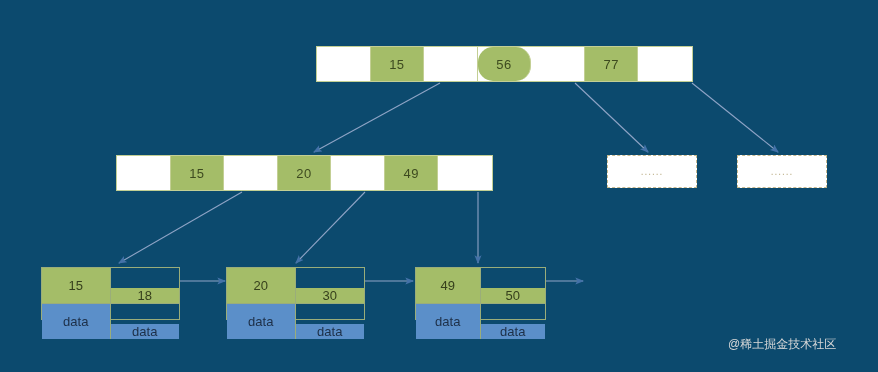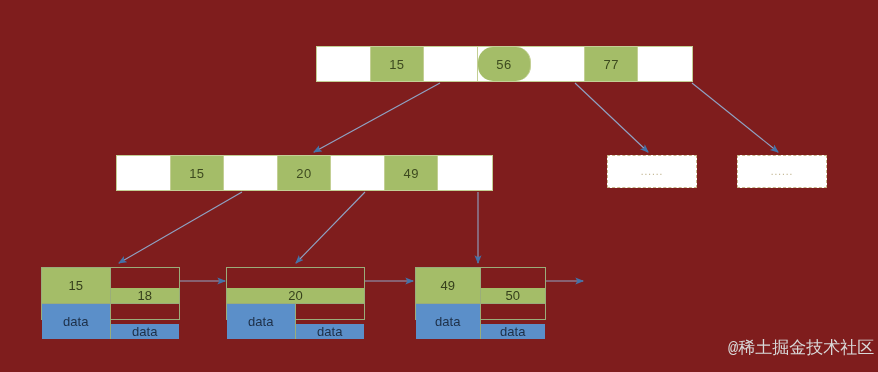--- a/index.html
+++ b/index.html
@@ -7,21 +7,21 @@
     padding: 0;
     background: #ffffff;
   }
   body {
     font-family: "Liberation Sans", sans-serif;
   }
   #canvas {
     position: relative;
     width: 878px;
     height: 372px;
-    background: #7f1d1d;
+    background: #0c4a6e;
     overflow: hidden;
   }
   svg.edges {
     position: absolute;
     left: 0;
     top: 0;
     width: 878px;
     height: 372px;
     pointer-events: none;
   }
@@ -85,24 +85,24 @@
     display: flex;
     align-items: center;
     justify-content: center;
     font-size: 10px;
     color: #bdb08a;
     letter-spacing: 1px;
   }
 
   .watermark {
     position: absolute;
-    font-size: 17px;
+    font-size: 12px;
     color: #d8d8d8;
     white-space: nowrap;
-    font-family: Liberation Mono, monospace;
+    font-family: Liberation Sans, sans-serif;
   }
 </style>
 </head>
 <body>
 
 <div id="canvas">
 
   <svg class="edges" viewBox="0 0 878 372">
     <defs>
       <marker id="ah" markerWidth="9" markerHeight="9" refX="7" refY="3.2" orient="auto">
@@ -149,20 +149,21 @@
           <div class="leaf-cell key">18</div>
         </div>
         <div class="leaf-row values">
           <div class="leaf-cell data">data</div>
           <div class="leaf-cell data">data</div>
         </div>
       </div>
       <div class="leaf" style="left: 226px; top: 267px; width: 139px; height: 53px;">
         <div class="leaf-row keys">
           <div class="leaf-cell key">20</div>
+          <div class="leaf-cell key">30</div>
         </div>
         <div class="leaf-row values">
           <div class="leaf-cell data">data</div>
           <div class="leaf-cell data">data</div>
         </div>
       </div>
       <div class="leaf" style="left: 415px; top: 267px; width: 131px; height: 53px;">
         <div class="leaf-row keys">
           <div class="leaf-cell key">49</div>
           <div class="leaf-cell key">50</div>

